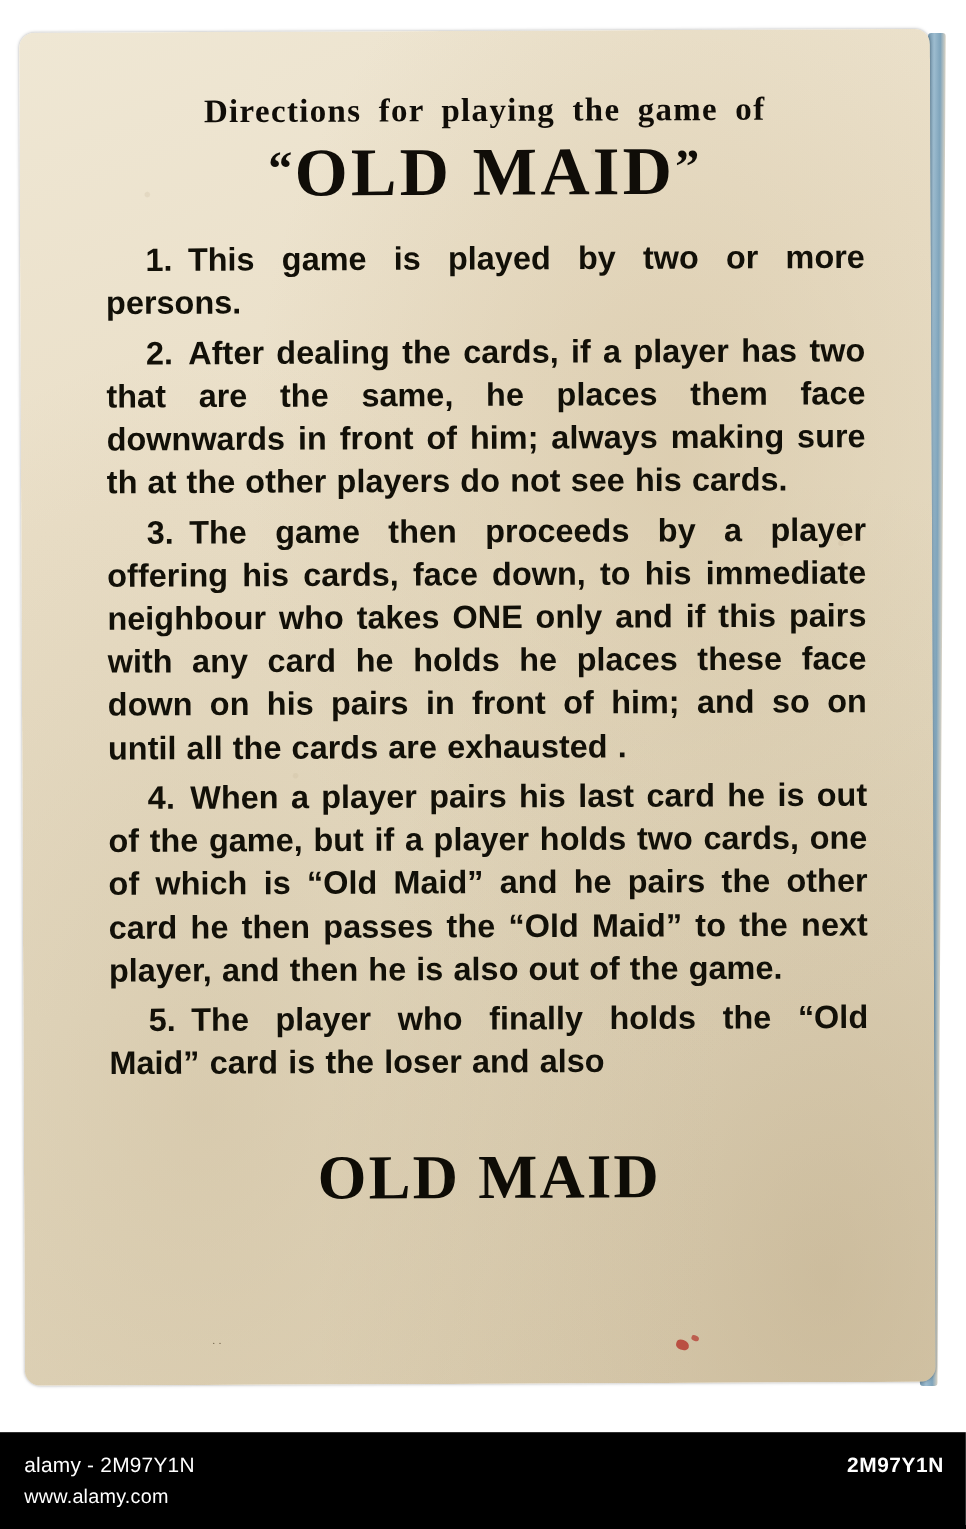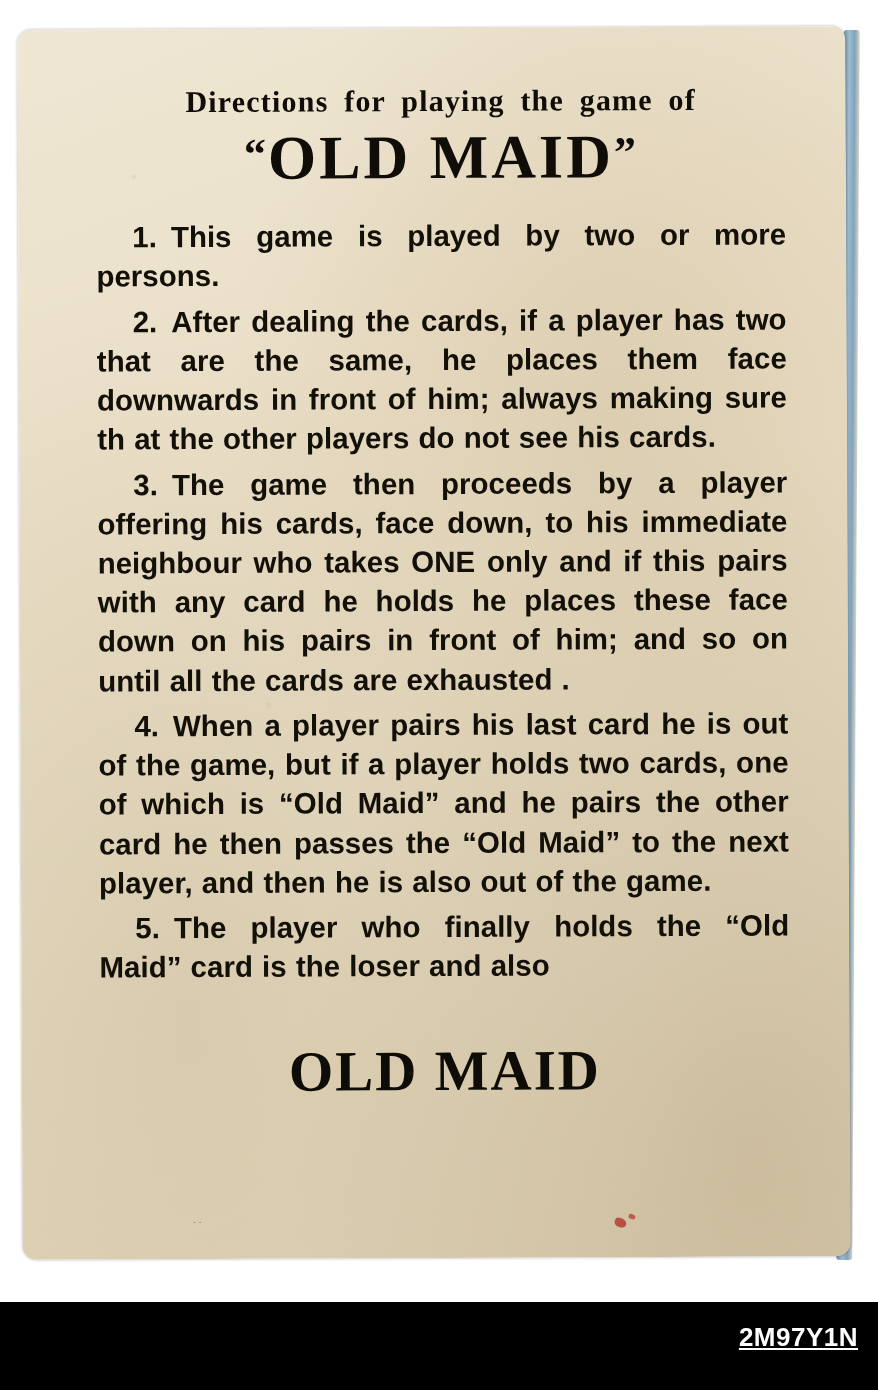--- a/index.html
+++ b/index.html
@@ -193,24 +193,23 @@
   .footer-text .line2 {
     display: block;
     margin-top: 6px;
     font-size: 18px;
   }
   .footer-id {
     position: absolute;
     right: 20px;
     top: 20px;
     font-family: "Liberation Sans", sans-serif;
-    font-size: 26px;
+    font-size: 19px;
     font-weight: bold;
     letter-spacing: 0.5px;
-    text-decoration: underline;
   }
 </style>
 </head>
 <body>
 
 <div class="page">
 
   <div class="card-photo">
 
     <div class="blue-edge"></div>
@@ -249,16 +248,20 @@
       </div>
 
       <div class="tiny-mark">˙˙</div>
       <div class="red-fleck"></div>
       <div class="red-fleck two"></div>
     </div>
 
   </div>
 
   <div class="footer-bar">
+    <div class="footer-text">
+      <span>alamy - 2M97Y1N</span>
+      <span class="line2">www.alamy.com</span>
+    </div>
     <div class="footer-id">2M97Y1N</div>
   </div>
 
 </div>
 
 </body></html>

